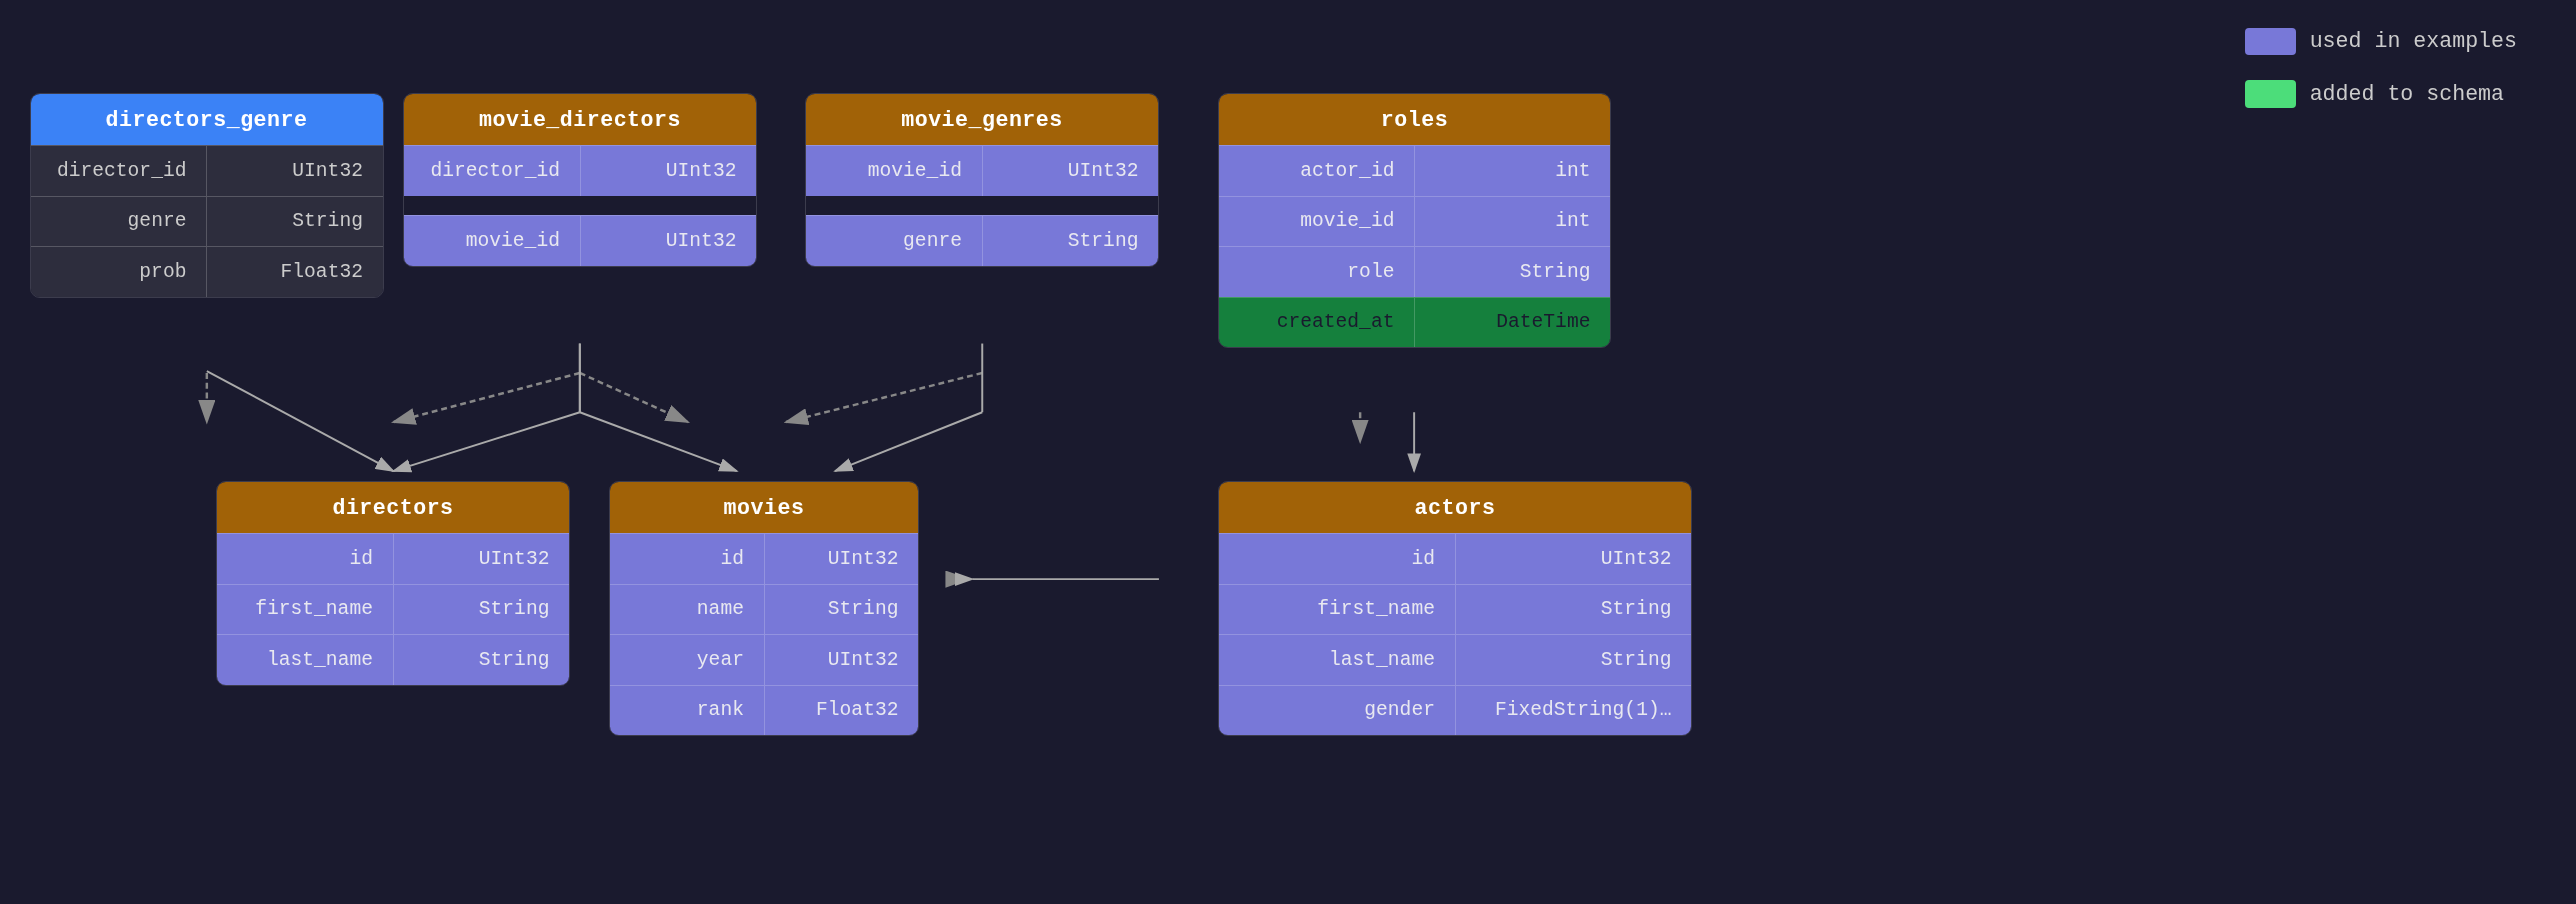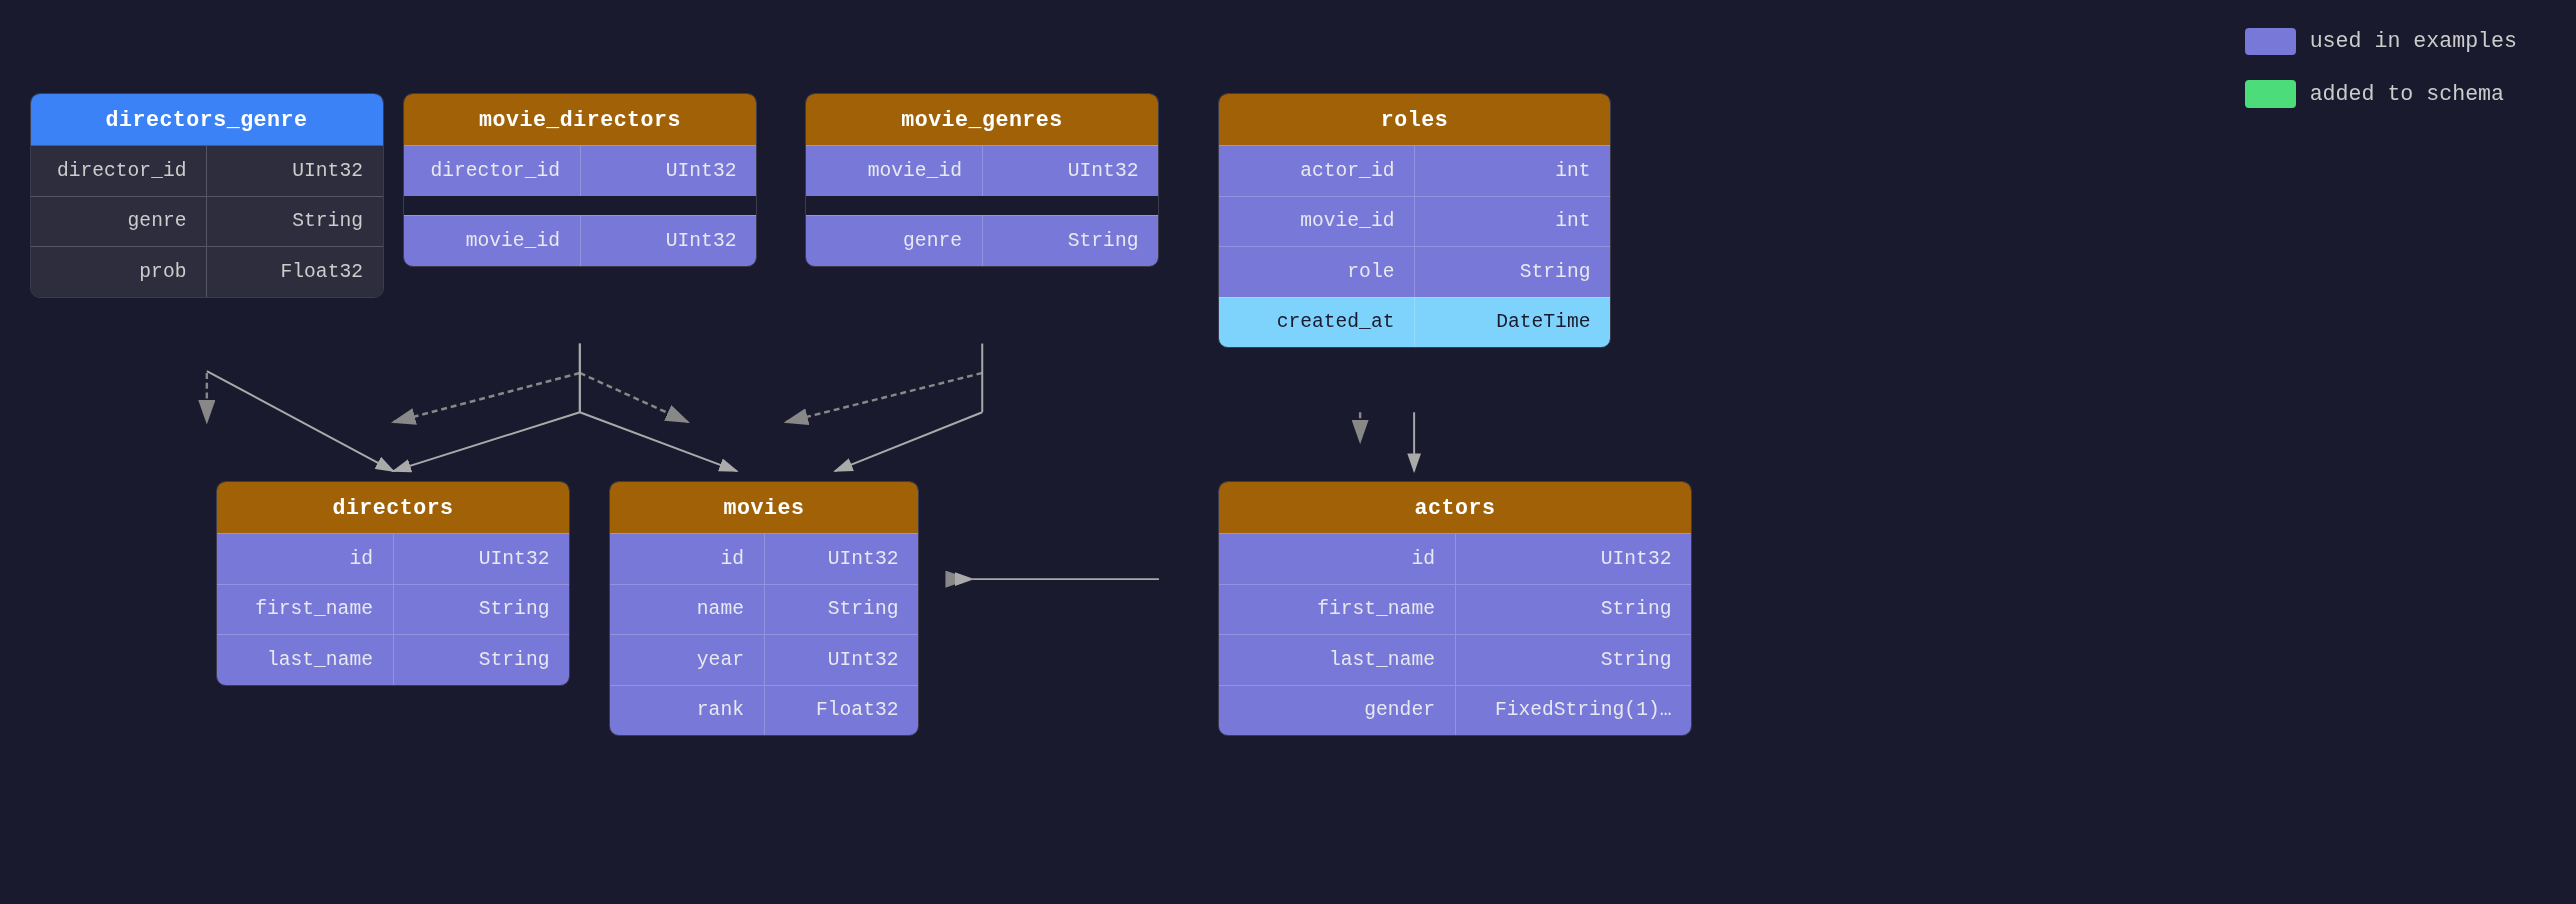--- a/index.html
+++ b/index.html
@@ -97,21 +97,21 @@
     
     .blue-header {
       background-color: #a16207;
     }
     .blue-row {
       background-color: #7878d8;
     }
 
     
     .green-row {
-      background-color: #7dd3fc;
+      background-color: #15803d;
     }
     .green-row .cell {
       color: #1a1a2e;
     }
 
     
     .connectors {
       position: absolute;
       top: 0;
       left: 0;

